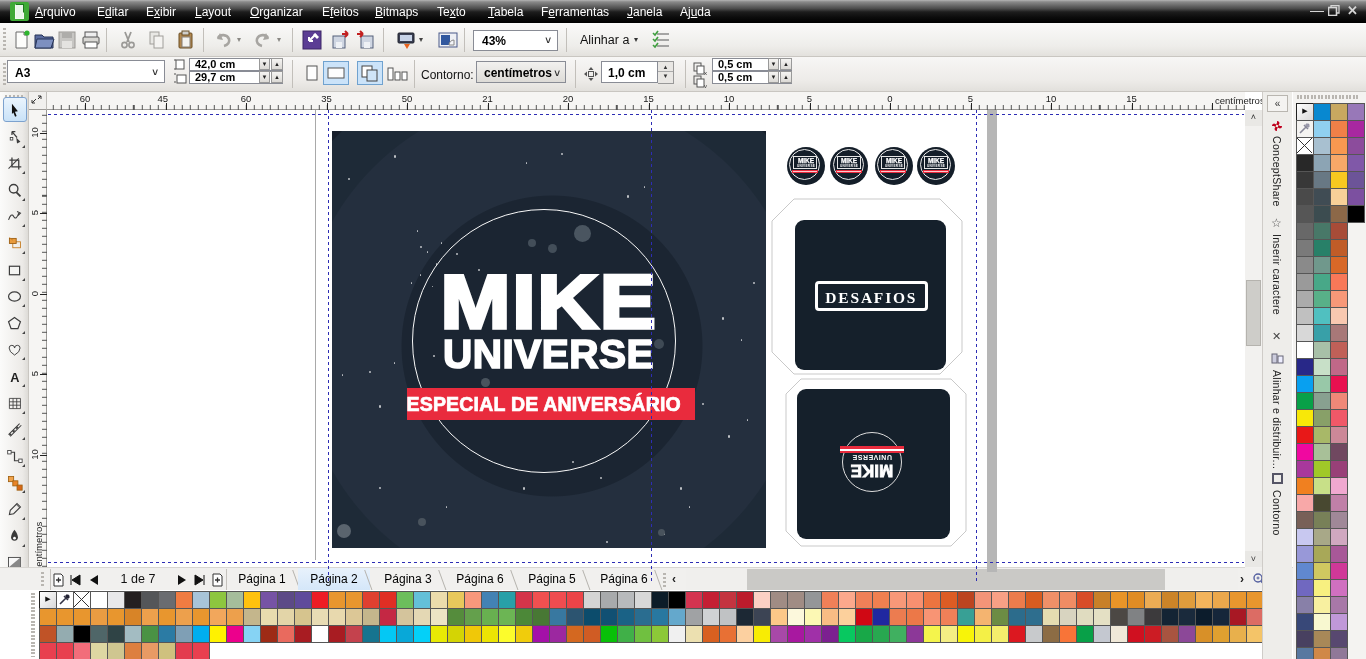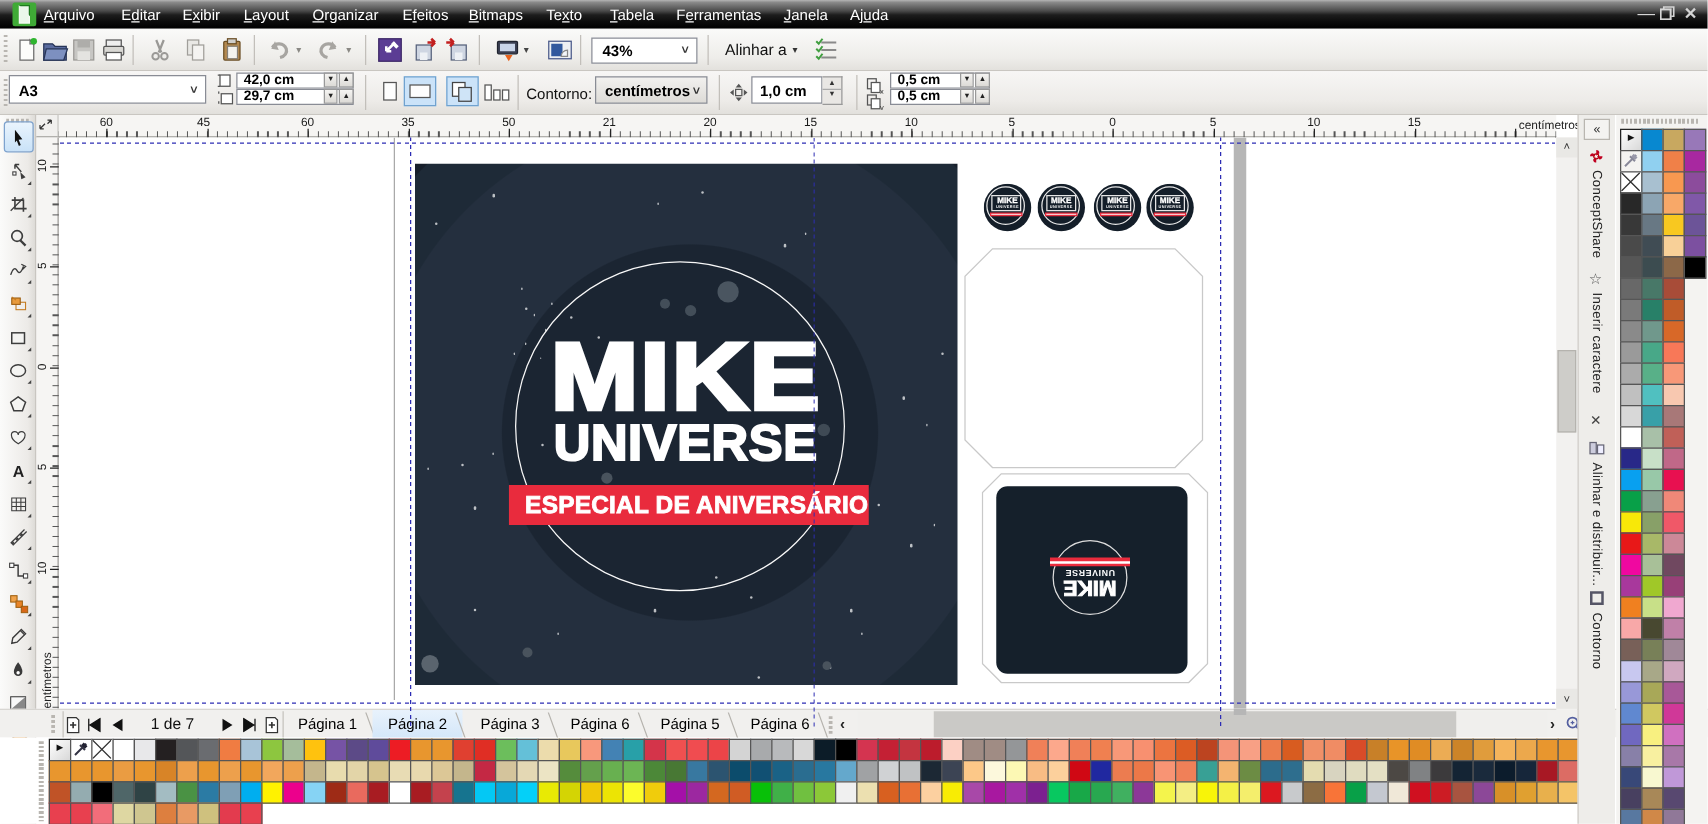--- a/index.html
+++ b/index.html
@@ -30,21 +30,21 @@
 #canvas{left:48px;top:110px;width:1196px;height:457px;background:#fff;overflow:hidden;}
 .hguide{position:absolute;left:0px;height:1px;width:1196px;background:repeating-linear-gradient(90deg,#2d2db4 0 3px,transparent 3px 6px);}
 
 #art{left:283.5px;top:21px;width:434px;height:416.5px;background:radial-gradient(circle at 220px 215px, #1b2532 0 150px, #242f3e 151px 252px, #1e2a37 253px 300px, #171f2b 301px);}
 #artring{position:absolute;left:80px;top:78px;width:264px;height:264px;border:1.5px solid #f8f8f8;border-radius:50%;}
 .star{position:absolute;border-radius:50%;background:#fff;}
 .gdot{position:absolute;border-radius:50%;}
 #mike{position:absolute;left:0;top:132.6px;width:434px;text-align:center;color:#fff;font-weight:bold;font-size:76px;letter-spacing:1.5px;-webkit-text-stroke:3.4px #fff;line-height:1;transform:scaleX(1.106);transform-origin:center;}
 #universe{position:absolute;left:0;top:202.6px;width:434px;text-align:center;color:#fff;font-weight:bold;font-size:40.5px;letter-spacing:0.5px;-webkit-text-stroke:1.7px #fff;line-height:1;transform:translateZ(0);}
 #banner{position:absolute;left:75px;top:256.5px;width:288px;height:32px;background:#e92b3d;transform:translateZ(0);}
-#banner div{margin-top:5.5px;text-align:right;color:#fff;font-weight:bold;font-size:19.5px;letter-spacing:0.2px;-webkit-text-stroke:0.7px #fff;white-space:nowrap;}
+#banner div{margin-top:5.5px;text-align:left;color:#fff;font-weight:bold;font-size:19.5px;letter-spacing:0.2px;-webkit-text-stroke:0.7px #fff;white-space:nowrap;}
 
 .badge{position:absolute;width:38px;height:38px;border-radius:50%;background:#141e29;transform:translateZ(0);}
 .badge .ring{position:absolute;left:2.5px;top:2.5px;width:31px;height:31px;border:1px solid #e8e8e8;border-radius:50%;}
 .badge .bx{position:absolute;left:6.5px;top:9.5px;width:24px;height:12.5px;border:1px solid #e6e6e6;}
 .badge .m1{position:absolute;left:-19px;top:10.2px;width:76px;text-align:center;font-size:13px;font-weight:bold;color:#fff;-webkit-text-stroke:0.5px #fff;line-height:1;transform:scale(0.5);transform-origin:center top;}
 .badge .m2{position:absolute;left:-19px;top:17.6px;width:76px;text-align:center;font-size:6.2px;font-weight:bold;color:#fff;line-height:1;letter-spacing:0.6px;transform:scale(0.5);transform-origin:center top;}
 .badge .rb{position:absolute;left:5.5px;top:23.2px;width:26px;height:3.6px;background:#e92b3d;}
 
 .dsq{position:absolute;background:#15202b;border-radius:9px;}
 #stamp{position:absolute;left:19.5px;top:61px;width:113px;height:30px;border:3px solid #fff;border-radius:4px;color:#fff;text-align:center;font-family:"Liberation Serif",serif;font-weight:bold;font-size:15.5px;letter-spacing:1.8px;padding-top:4.5px;transform:translateZ(0);}
@@ -524,20 +524,23 @@
         <div class="rb">
           <div style="margin-top:1.2px;height:1px;background:rgba(255,255,255,0.75);margin-left:1px;margin-right:1px"></div>
         </div>
       </div>
 <svg class="abs" style="left:723px;top:88px" width="193" height="178">
         <path d="M23 1 L169 1 L191 23 L191 154 L169 176 L23 176 L1 154 L1 23 Z" fill="#fff" stroke="#c9c9c9"></path>
       </svg>
 <svg class="abs" style="left:737px;top:268px" width="183" height="170">
         <path d="M16 1 L166 1 L181 16 L181 153 L166 168 L16 168 L1 153 L1 16 Z" fill="#fff" stroke="#c9c9c9"></path>
       </svg>
+<div class="dsq" style="left:747.3px;top:110.3px;width:151px;height:150px">
+        <div id="stamp">DESAFIOS</div>
+      </div>
 <div class="dsq" style="left:748.5px;top:278.7px;width:153px;height:150px">
         <div id="invring"></div>
         <div id="invlogo">
           <div class="m1">MIKE</div>
           <div class="m2">UNIVERSE</div>
           <div id="invbar">
             <div></div>
           </div>
         </div>
       </div>

